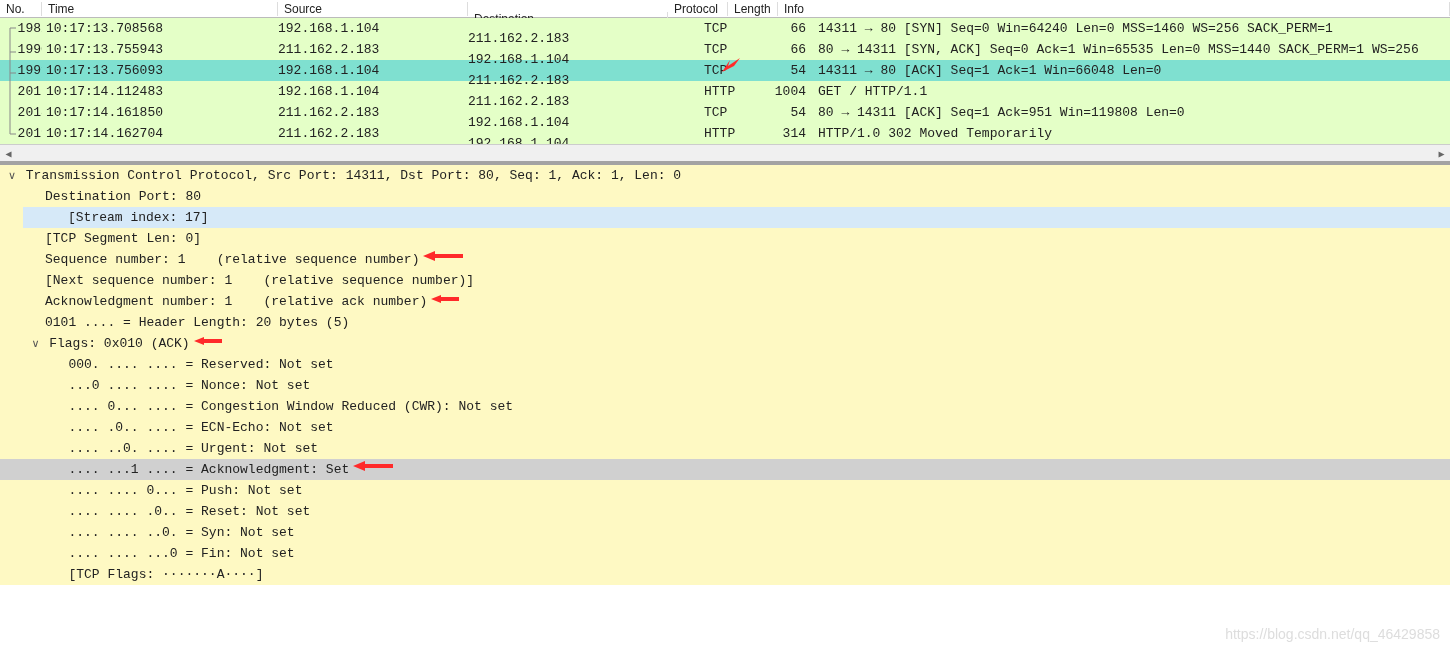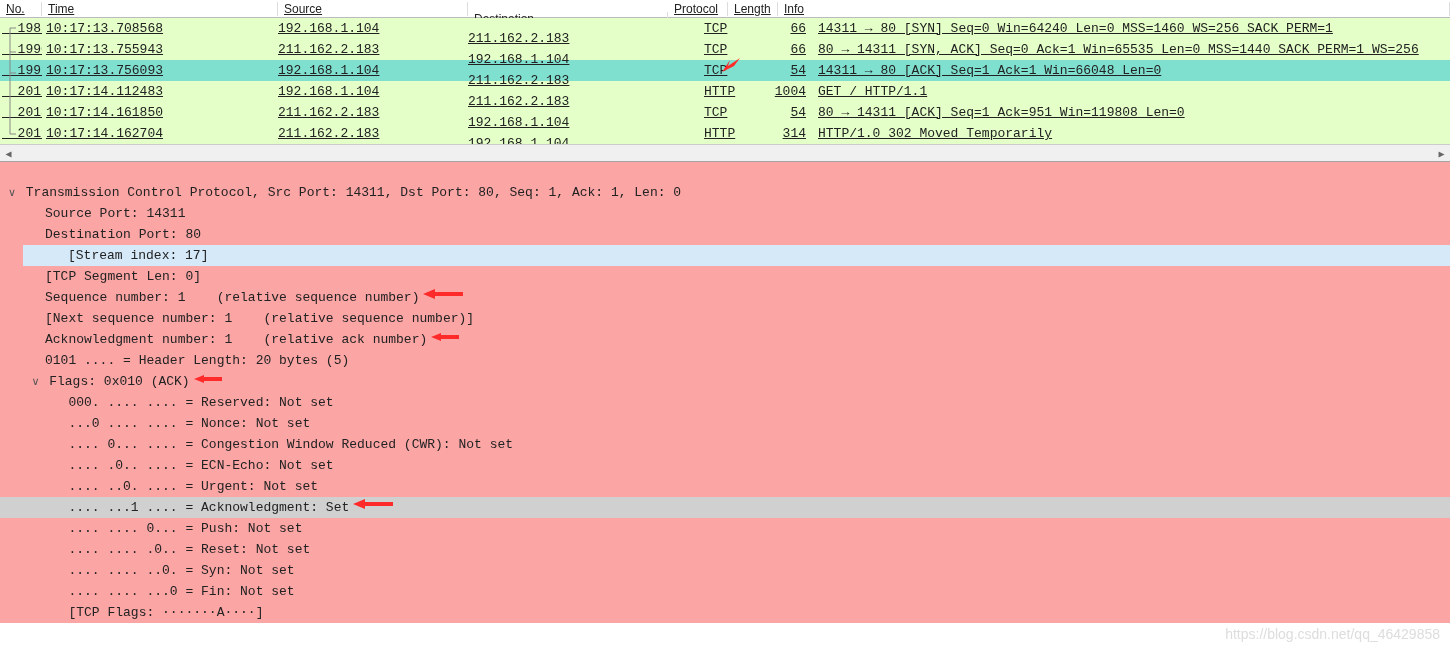--- a/index.html
+++ b/index.html
@@ -4,21 +4,21 @@
 <style>
   * { box-sizing: border-box; margin: 0; padding: 0; }
   body {
     font-family: "Consolas","Courier New",monospace;
     font-size: 13px;
     color: #222;
     background: #fff;
     width: 1450px;
     overflow: hidden;
   }
-  .packet-pane { border-bottom: 1px solid #a3a3a3; text-decoration: underline; }
+  .packet-pane { border-bottom: 4px solid #a3a3a3; }
   .hdr-row {
     display: flex;
     background: #fff;
     border-bottom: 1px solid #bbb;
     font-family: "Segoe UI",Arial,sans-serif;
     font-size: 12px;
     color: #222;
     height: 18px;
     align-items: center;
   }
@@ -58,24 +58,24 @@
     position: relative;
   }
   .scroll-arrow {
     position:absolute; top:0; width:17px; height:17px;
     display:flex; align-items:center; justify-content:center;
     font-size:10px; color:#666;
   }
   .scroll-arrow.left { left:0; }
   .scroll-arrow.right{ right:0; }
   .detail-pane {
-    background:#fca5a5;
+    background:#fef9c3;
     font-family: "Consolas","Courier New",monospace;
     font-size: 13px;
-    padding-top: 20px;
+    padding-top: 0;
   }
   .tree-line {
     white-space: pre;
     height: 21px;
     line-height: 21px;
     padding-left: 6px;
     position: relative;
   }
   .tree-line.hl-blue  { background: #d6e9f8; margin-left: 23px; }
   .tree-line.hl-gray  { background: #d0d0d0; }
@@ -128,21 +128,20 @@
     </div>
 
   <div class="scroll-strip">
     <div class="scroll-arrow left">◀</div>
     <div class="scroll-arrow right">▶</div>
   </div>
 </div>
 
 <div class="detail-pane">
   <div class="tree-line"><span class="toggle">∨</span> <span>Transmission Control Protocol, Src Port: 14311, Dst Port: 80, Seq: 1, Ack: 1, Len: 0</span></div>
-  <div class="tree-line">     <span>Source Port: 14311</span></div>
   <div class="tree-line">     <span>Destination Port: 80</span></div>
   <div class="tree-line hl-blue">     <span>[Stream index: 17]</span></div>
   <div class="tree-line">     <span>[TCP Segment Len: 0]</span></div>
   <div class="tree-line">     <span>Sequence number: 1    (relative sequence number)</span><span class="arrow-red"><svg width="42" height="14">
           <polygon points="0,7 12,2 12,5 40,5 40,9 12,9 12,12" fill="#ff2a2a"></polygon>
         </svg></span></div>
   <div class="tree-line">     <span>[Next sequence number: 1    (relative sequence number)]</span></div>
   <div class="tree-line">     <span>Acknowledgment number: 1    (relative ack number)</span><span class="arrow-red"><svg width="30" height="12">
           <polygon points="0,6 10,2 10,4 28,4 28,8 10,8 10,10" fill="#ff2a2a"></polygon>
         </svg></span></div>

